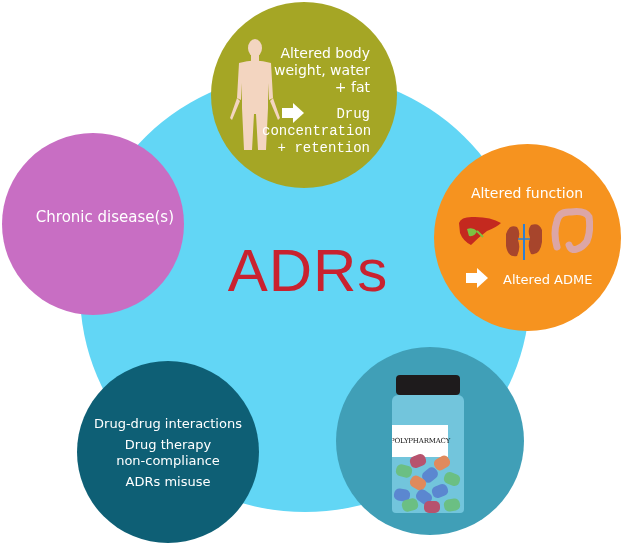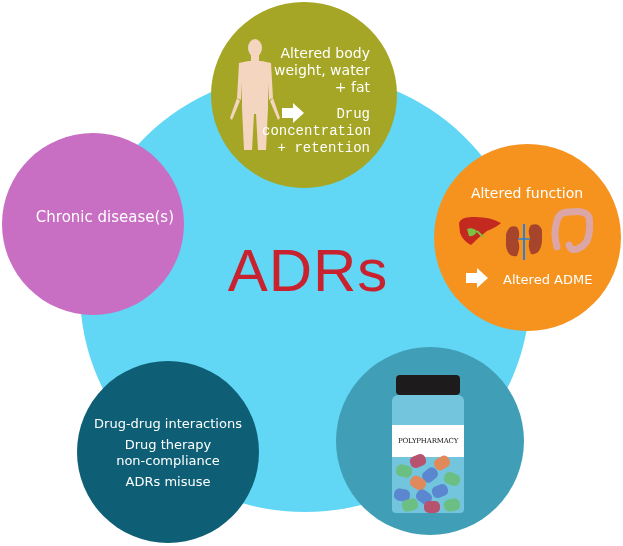--- a/index.html
+++ b/index.html
@@ -30,21 +30,21 @@
   #orange-title { left:452px; top:185px; width:150px; text-align:center; font-size:14px; }
   #orange-sub { left:496px; top:272px; width:110px; font-size:13px;margin-left:7px; }
 
   #navy-text { left:80px; top:416px; width:176px; text-align:center; font-size:13px; line-height:1.28; }
 
   
   #bottle { position:absolute; left:392px; top:375px; width:74px; height:138px; }
   #cap { position:absolute; left:4px; top:0; width:64px; height:20px; background:#1e1b1c; border-radius:4px; }
   #body { position:absolute; left:0; top:20px; width:72px; height:118px; background:#72c5dc;
           border-radius:6px 6px 4px 4px; overflow:hidden; }
-  #label { position:absolute; left:0; top:30px; width:72px; height:32px; background:#ffffff;
+  #label { position:absolute; left:0; top:30px; width:56px; height:32px; background:#ffffff;
            display:flex; align-items:center; justify-content:center;
            font-family:"DejaVu Serif", serif; font-size:7px; color:#111; letter-spacing:-0.2px; }
   .pill { position:absolute; width:16px; height:12px; border-radius:5px; }
 
   
   #liver { position:absolute; left:457px; top:215px; width:46px; height:32px; }
   #kidneys { position:absolute; left:503px; top:222px; width:42px; height:38px; }
   #colon { position:absolute; left:551px; top:207px; width:42px; height:46px; }
 
   #figure { position:absolute; left:224px; top:38px; width:62px; height:115px; }

